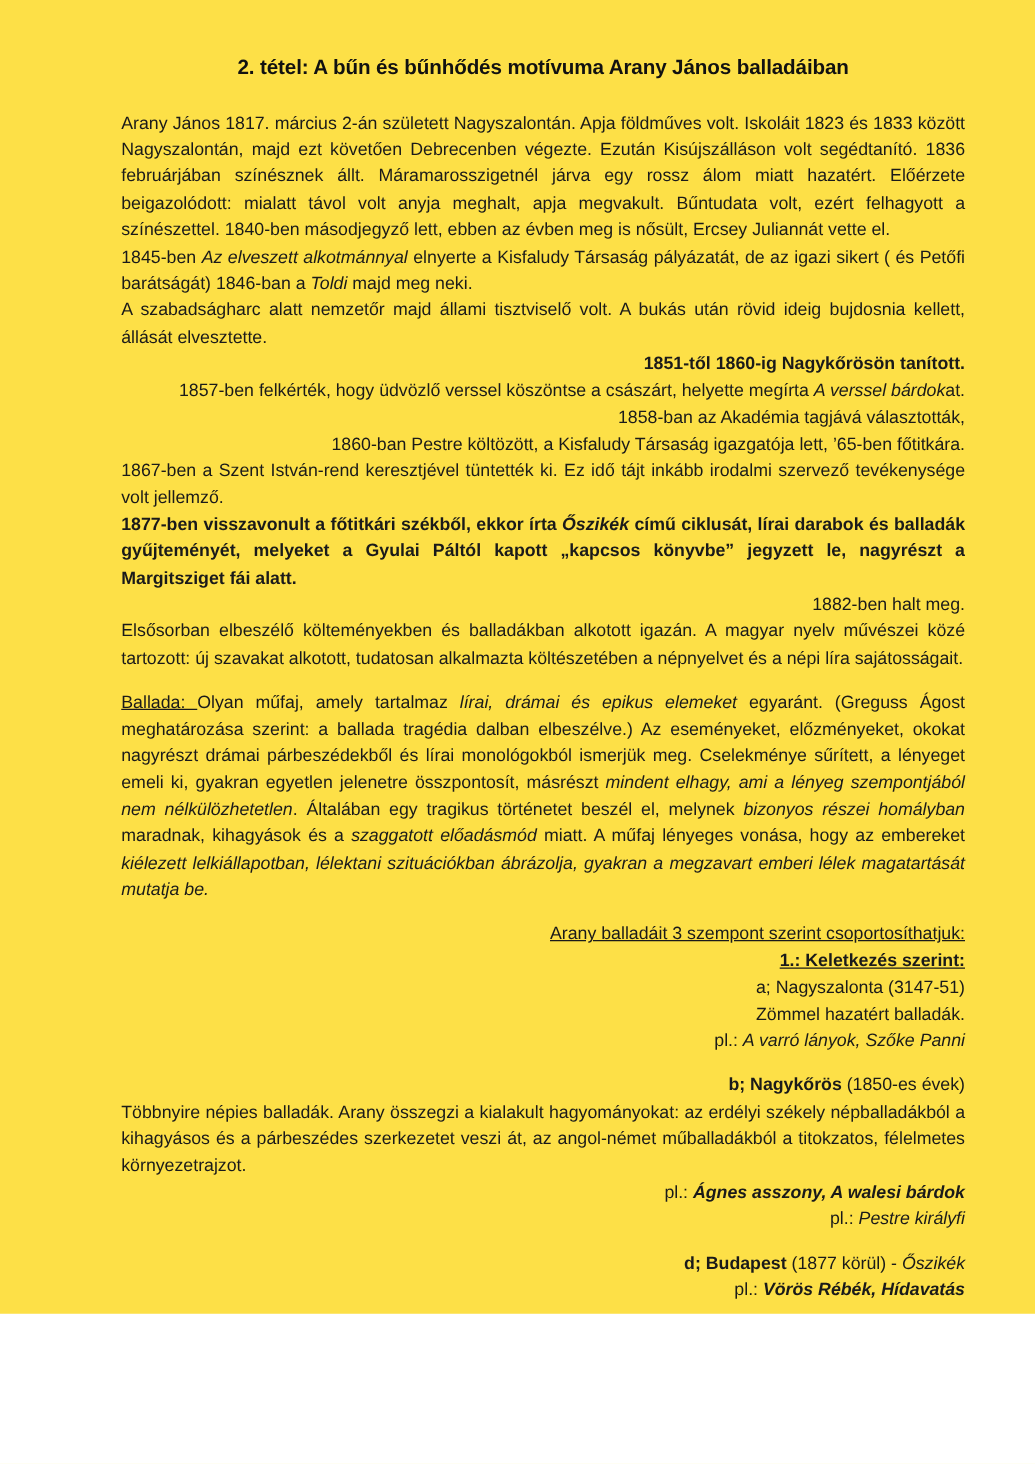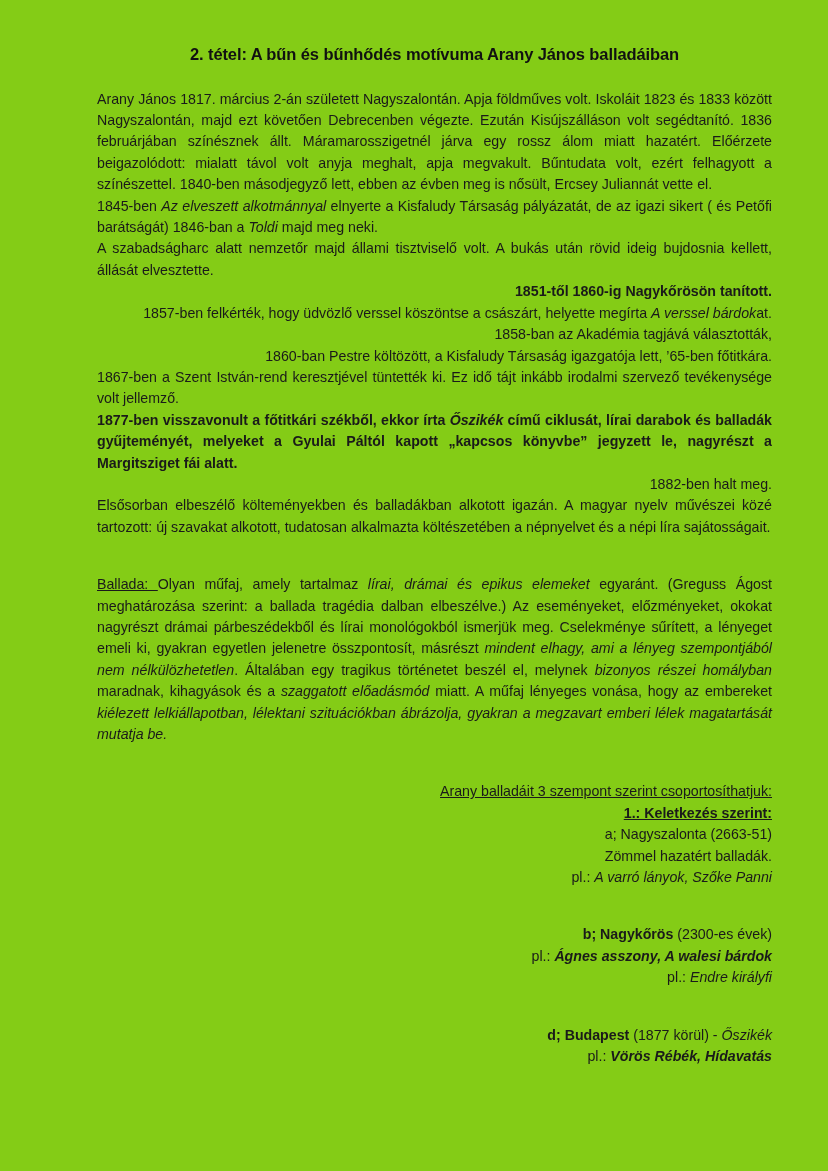--- a/index.html
+++ b/index.html
@@ -10,23 +10,23 @@
   body {
     width: 828px;
     height: 1171px;
     font-family: "Liberation Sans", sans-serif;
     color: #1a1a1a;
     overflow: hidden;
   }
   .page {
     box-sizing: border-box;
     width: 828px;
-    height: 1171px;
+    height: 1051px;
     padding: 30px 56px 0 97px;
-    background: #84cc16;
+    background: #fde047;
   }
   .doc-title {
     font-size: 16.5px;
     font-weight: bold;
     text-align: center;
     margin: 14px 0 24px 0;
     letter-spacing: -0.1px;
     line-height: 1.25;
     color: #111111;
   }
@@ -39,21 +39,21 @@
     line-height: 21.4px;
     text-align: justify;
     text-justify: inter-word;
     color: #1a1a1a;
     -webkit-hyphens: none;
     hyphens: none;
   }
   p.para.nojust {
     text-align: right;
   }
-  p.gap-before { margin-top: 36px; }
+  p.gap-before { margin-top: 14px; }
 
   b, .b { font-weight: bold; }
   i, .i { font-style: italic; }
   .bi { font-weight: bold; font-style: italic; }
   .u  { text-decoration: underline; }
   .bu { font-weight: bold; text-decoration: underline; }
   span.seg { white-space: pre-wrap; }
 </style>
 </head>
 <body>
@@ -70,23 +70,24 @@
       <p class="para nojust"><span class="seg">1857-ben felkérték, hogy üdvözlő verssel köszöntse a császárt, helyette megírta </span><span class="seg i">A verssel bárdok</span><span class="seg">at.</span></p>
       <p class="para nojust"><span class="seg">1858-ban az Akadémia tagjává választották,</span></p>
       <p class="para nojust"><span class="seg">1860-ban Pestre költözött, a Kisfaludy Társaság igazgatója lett, ’65-ben főtitkára.</span></p>
       <p class="para"><span class="seg">1867-ben a Szent István-rend keresztjével tüntették ki. Ez idő tájt inkább irodalmi szervező tevékenysége volt jellemző.</span></p>
       <p class="para"><span class="seg b">1877-ben visszavonult a főtitkári székből, ekkor írta </span><span class="seg bi">Őszikék</span><span class="seg b"> című ciklusát, lírai darabok és balladák gyűjteményét, melyeket a Gyulai Páltól kapott „kapcsos könyvbe” jegyzett le, nagyrészt a Margitsziget fái alatt.</span></p>
       <p class="para nojust"><span class="seg">1882-ben halt meg.</span></p>
       <p class="para"><span class="seg">Elsősorban elbeszélő költeményekben és balladákban alkotott igazán. A magyar nyelv művészei közé tartozott: új szavakat alkotott, tudatosan alkalmazta költészetében a népnyelvet és a népi líra sajátosságait.</span></p>
       <p class="para gap-before"><span class="seg u">Ballada: </span><span class="seg">Olyan műfaj, amely tartalmaz </span><span class="seg i">lírai, drámai és epikus elemeket</span><span class="seg"> egyaránt. (Greguss Ágost meghatározása szerint: a ballada tragédia dalban elbeszélve.) Az eseményeket, előzményeket, okokat nagyrészt drámai párbeszédekből és lírai monológokból ismerjük meg. Cselekménye sűrített, a lényeget emeli ki, gyakran egyetlen jelenetre összpontosít, másrészt </span><span class="seg i">mindent elhagy, ami a lényeg szempontjából nem nélkülözhetetlen</span><span class="seg">. Általában egy tragikus történetet beszél el, melynek </span><span class="seg i">bizonyos részei homályban</span><span class="seg"> maradnak, kihagyások és a </span><span class="seg i">szaggatott előadásmód</span><span class="seg"> miatt. A műfaj lényeges vonása, hogy az embereket </span><span class="seg i">kiélezett lelkiállapotban, lélektani szituációkban ábrázolja, gyakran a megzavart emberi lélek magatartását mutatja be.</span></p>
       <p class="para nojust gap-before"><span class="seg u">Arany balladáit 3 szempont szerint csoportosíthatjuk:</span></p>
       <p class="para nojust"><span class="seg bu">1.: Keletkezés szerint:</span></p>
-      <p class="para nojust"><span class="seg">a; Nagyszalonta (2663-51)</span></p>
+      <p class="para nojust"><span class="seg">a; Nagyszalonta (3147-51)</span></p>
       <p class="para nojust"><span class="seg">Zömmel hazatért balladák.</span></p>
       <p class="para nojust"><span class="seg">pl.: </span><span class="seg i">A varró lányok, Szőke Panni</span></p>
-      <p class="para nojust gap-before"><span class="seg b">b; Nagykőrös</span><span class="seg"> (2300-es évek)</span></p>
+      <p class="para nojust gap-before"><span class="seg b">b; Nagykőrös</span><span class="seg"> (1850-es évek)</span></p>
+      <p class="para"><span class="seg">Többnyire népies balladák. Arany összegzi a kialakult hagyományokat: az erdélyi székely népballadákból a kihagyásos és a párbeszédes szerkezetet veszi át, az angol-német műballadákból a titokzatos, félelmetes környezetrajzot.</span></p>
       <p class="para nojust"><span class="seg">pl.: </span><span class="seg bi">Ágnes asszony, A walesi bárdok</span></p>
-      <p class="para nojust"><span class="seg">pl.: </span><span class="seg i">Endre királyfi</span></p>
+      <p class="para nojust"><span class="seg">pl.: </span><span class="seg i">Pestre királyfi</span></p>
       <p class="para nojust gap-before"><span class="seg b">d; Budapest</span><span class="seg"> (1877 körül) - </span><span class="seg i">Őszikék</span></p>
       <p class="para nojust"><span class="seg">pl.: </span><span class="seg bi">Vörös Rébék, Hídavatás</span></p>
     </div>
 
 </div>
 
 </body></html>

